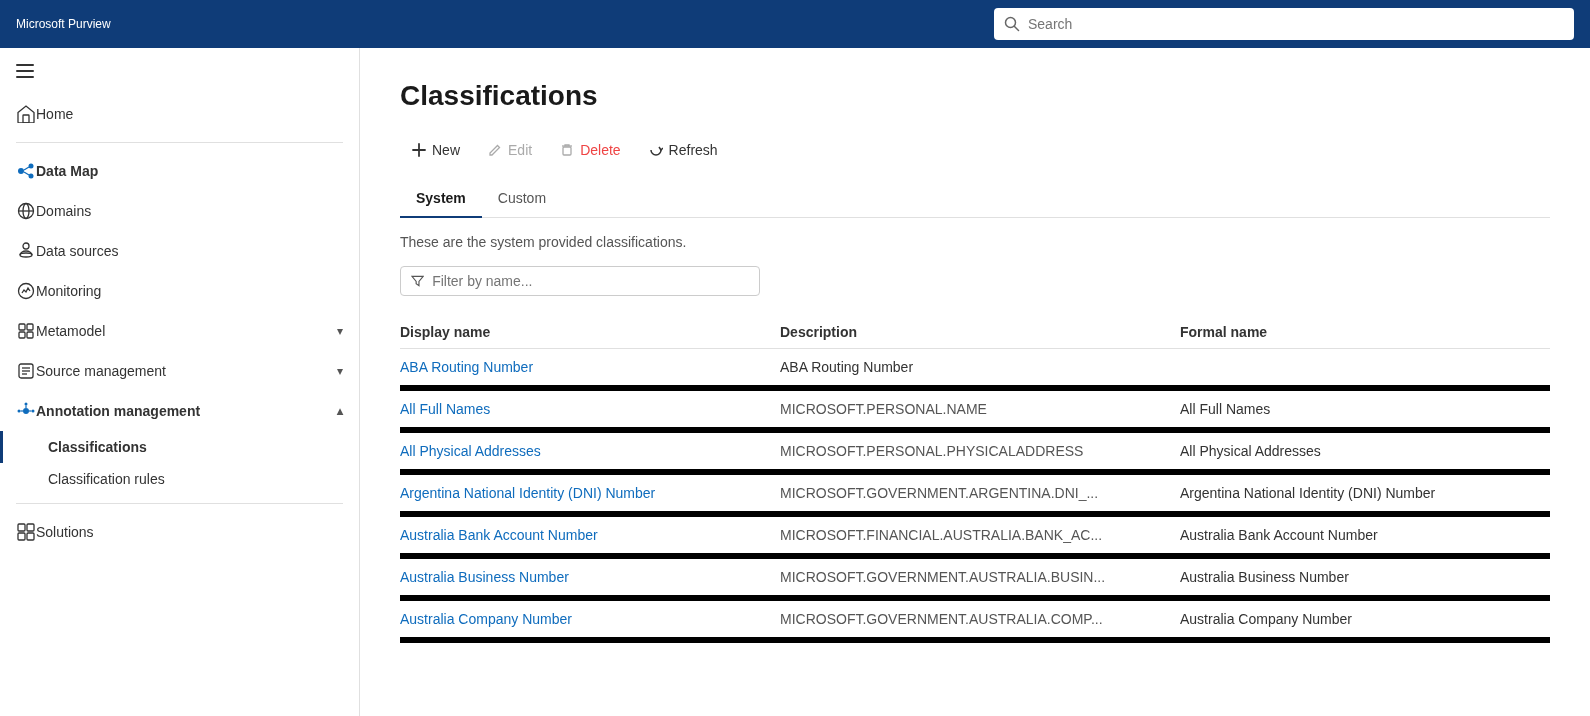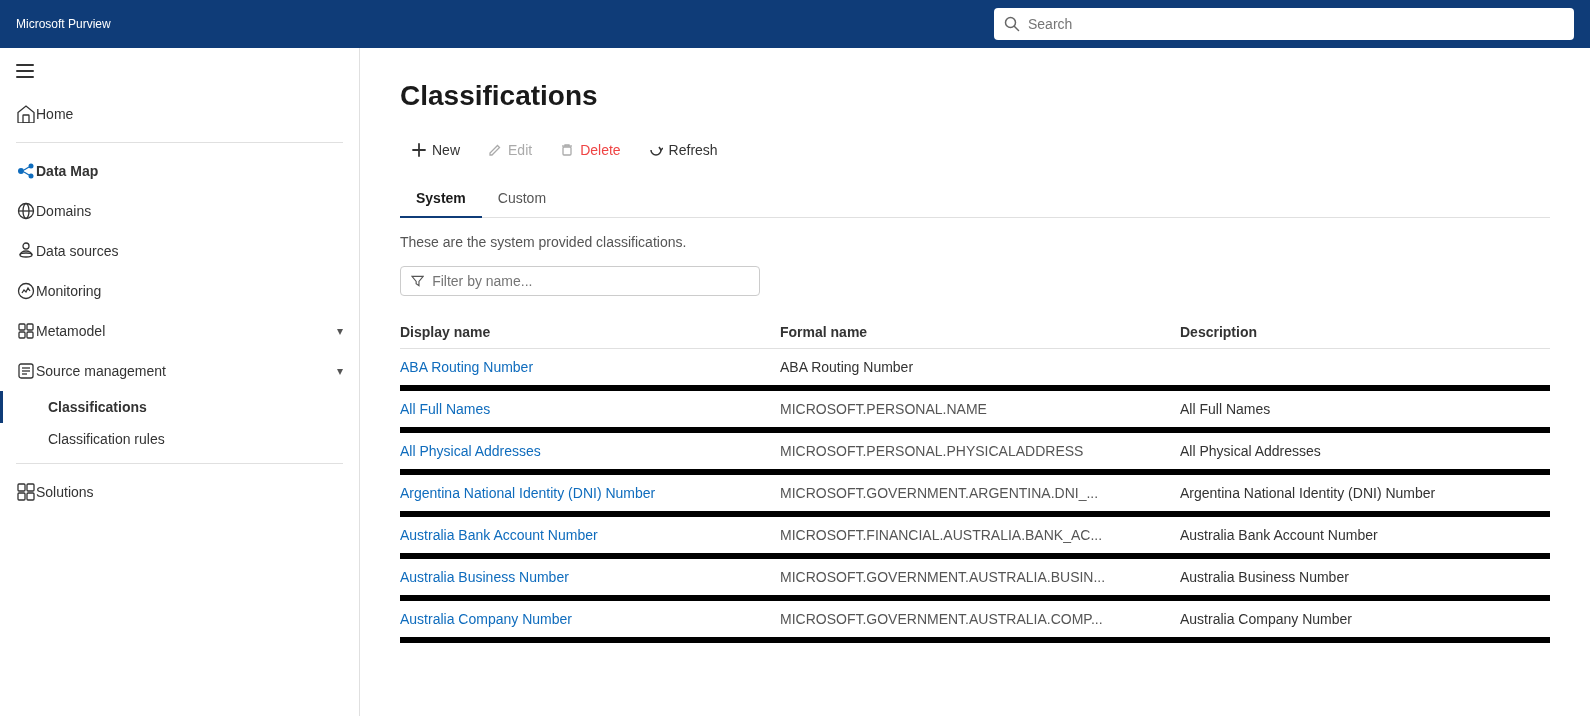--- a/index.html
+++ b/index.html
@@ -302,20 +302,35 @@
             <rect x="2" y="2" width="14" height="14" rx="2" stroke="#333" stroke-width="1.3"></rect>
             <line x1="5" y1="6" x2="13" y2="6" stroke="#333" stroke-width="1.3"></line>
             <line x1="5" y1="9" x2="13" y2="9" stroke="#333" stroke-width="1.3"></line>
             <line x1="5" y1="12" x2="10" y2="12" stroke="#333" stroke-width="1.3"></line>
           </svg>
         </span>
         <span class="sidebar-item-label">Source management</span>
         <span class="sidebar-chevron">▾</span>
       </div>
 
+      <div class="sidebar-item" style="font-weight:700;">
+        <span class="icon">
+          <svg width="18" height="18" viewBox="0 0 18 18" fill="none">
+            <circle cx="9" cy="9" r="3" fill="#0f6cbd"></circle>
+            <circle cx="9" cy="2" r="1.5" fill="#0f6cbd"></circle>
+            <circle cx="16" cy="9" r="1.5" fill="#0f6cbd"></circle>
+            <circle cx="2" cy="9" r="1.5" fill="#0f6cbd"></circle>
+            <line x1="9" y1="3.5" x2="9" y2="6" stroke="#0f6cbd" stroke-width="1.2"></line>
+            <line x1="14.5" y1="9" x2="12" y2="9" stroke="#0f6cbd" stroke-width="1.2"></line>
+            <line x1="3.5" y1="9" x2="6" y2="9" stroke="#0f6cbd" stroke-width="1.2"></line>
+          </svg>
+        </span>
+        <span class="sidebar-item-label">Annotation management</span>
+        <span class="sidebar-chevron">▴</span>
+      </div>
 
       <div class="sidebar-sub-item active-sub">
         <span>Classifications</span>
       </div>
       <div class="sidebar-sub-item">
         <span>Classification rules</span>
       </div>
 
       <hr class="sidebar-divider">
 
@@ -384,22 +399,22 @@
     <div class="filter-input-wrap">
       <svg width="14" height="14" viewBox="0 0 14 14" fill="none">
         <polygon points="1,2 13,2 8.5,7.5 8.5,12 5.5,10 5.5,7.5" stroke="#555" stroke-width="1.2" fill="none"></polygon>
       </svg>
       <input type="text" placeholder="Filter by name..." style="">
     </div>
 
     <div class="table-container">
       <div class="table-header">
         <div class="table-cell">Display name</div>
+        <div class="table-cell">Description</div>
         <div class="table-cell">Formal name</div>
-        <div class="table-cell">Description</div>
       </div>
 
       <div class="table-row">
         <div class="table-cell link">ABA Routing Number</div>
         <div class="table-cell">ABA Routing Number</div>
       </div>
 
       <div class="table-row">
         <div class="table-cell link">All Full Names</div>
         <div class="table-cell formal">MICROSOFT.PERSONAL.NAME</div>

